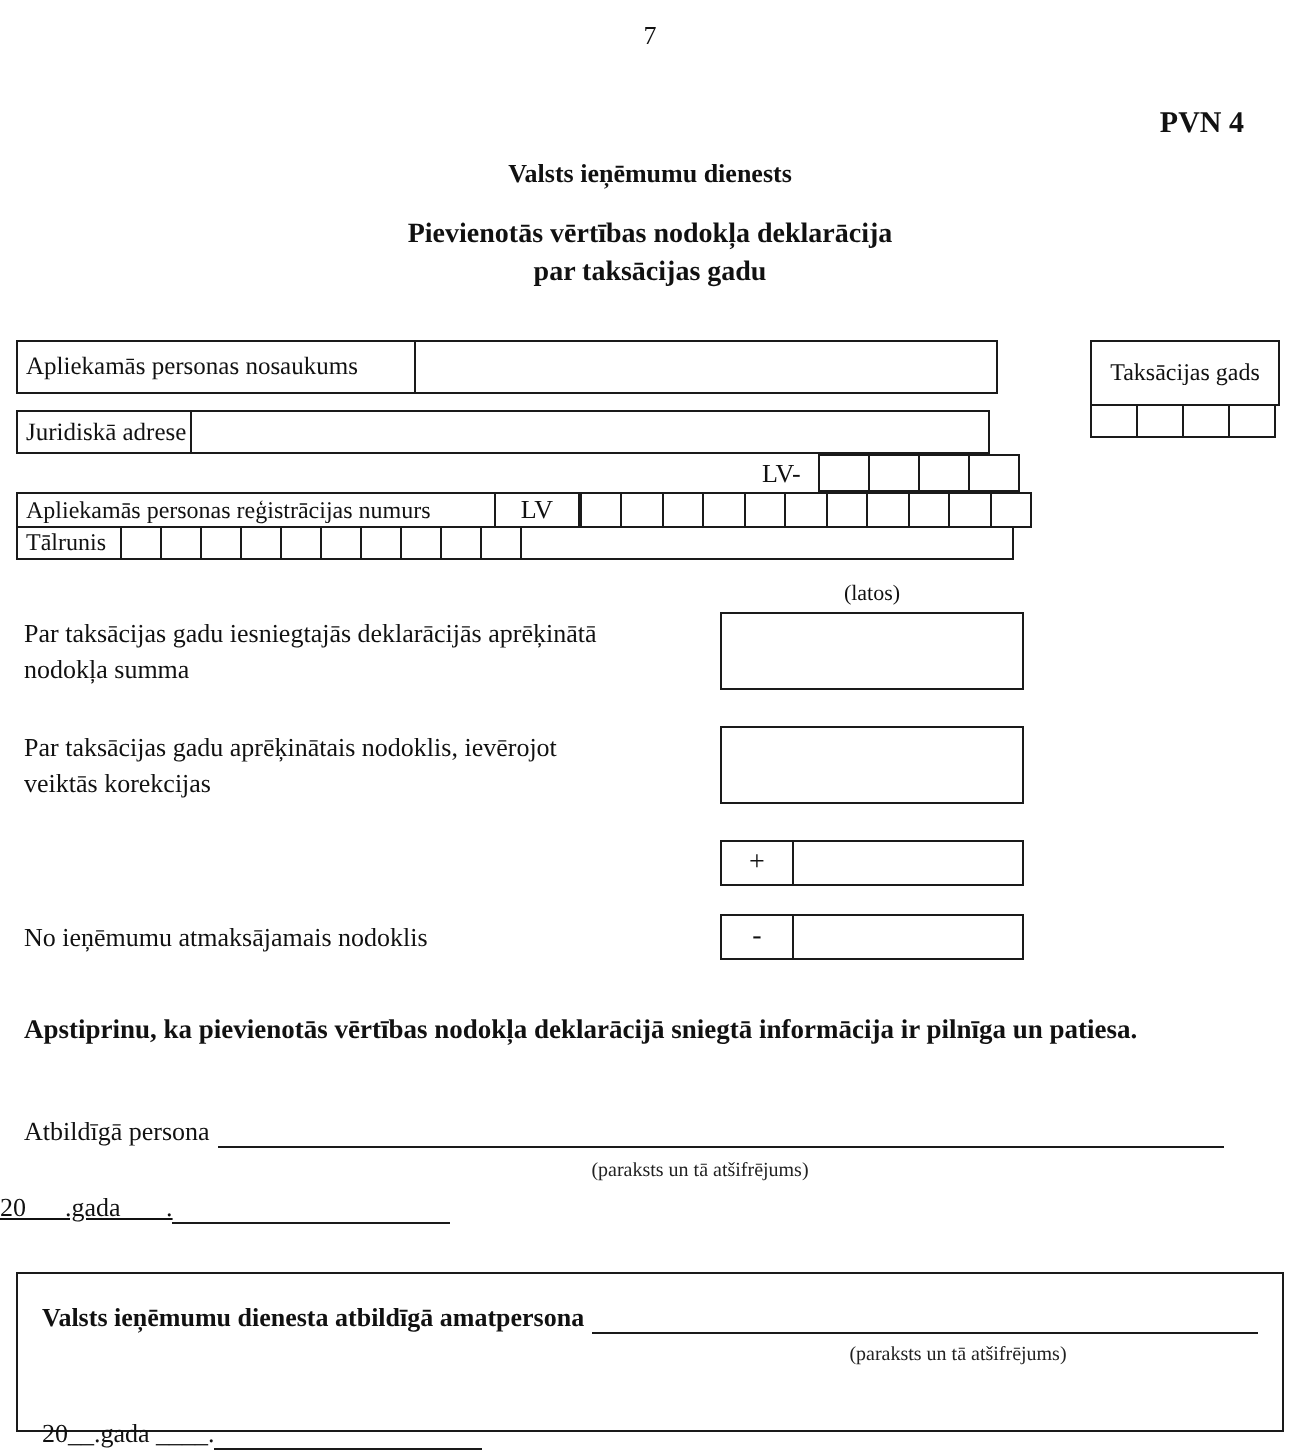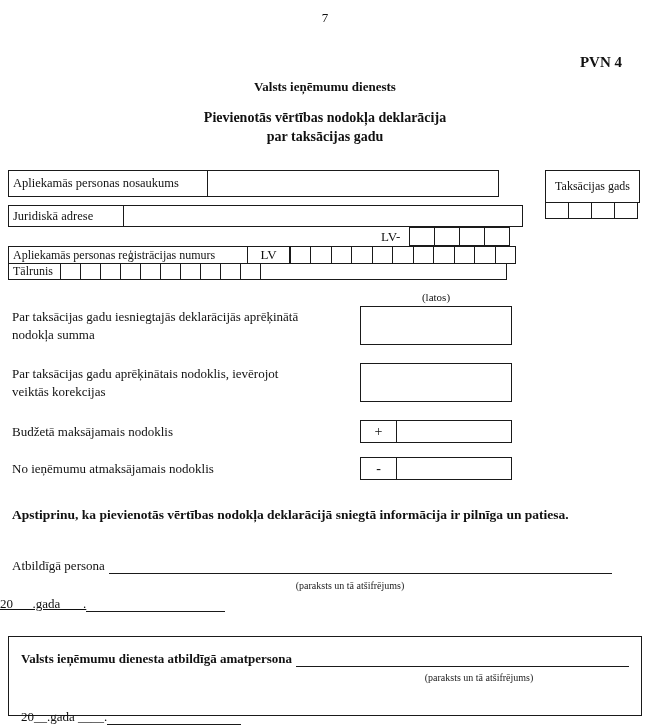--- a/index.html
+++ b/index.html
@@ -39,21 +39,21 @@
 
   <div class="abs cell" style="left:545px; top:170px; width:95px; height:33px; display:flex; align-items:center; justify-content:center; font-size:12px; line-height:1.25;">Taksācijas gads</div>
   <div class="abs row" style="left:545px; top:202px;">
     <div class="cell" style="width:24px; height:17px;"></div>
     <div class="cell" style="width:24px; height:17px;"></div>
     <div class="cell" style="width:24px; height:17px;"></div>
     <div class="cell" style="width:24px; height:17px;"></div>
   </div>
 
   <div class="abs row" style="left:8px; top:205px;">
-    <div class="cell labelcell" style="width:116px; height:22px;">Juridiskā adrese</div>
+    <div class="cell labelcell" style="width:88px; height:22px;">Juridiskā adrese</div>
     <div class="cell" style="width:400px; height:22px;"></div>
   </div>
 
   <div class="abs" style="left:381px; top:229px; font-size:13px;">LV-</div>
   <div class="abs row" style="left:409px; top:227px;">
     <div class="cell" style="width:26px; height:19px;"></div>
     <div class="cell" style="width:26px; height:19px;"></div>
     <div class="cell" style="width:26px; height:19px;"></div>
     <div class="cell" style="width:26px; height:19px;"></div>
   </div>
@@ -92,21 +92,20 @@
   </div>
 
   <div class="abs" style="left:360px; top:291px; width:152px; text-align:center; font-size:11px;">(latos)</div>
 
   <div class="abs" style="left:12px; top:308px; width:305px; font-size:13px; line-height:18px;">Par taksācijas gadu iesniegtajās deklarācijās aprēķinātā nodokļa summa</div>
   <div class="abs cell" style="left:360px; top:306px; width:152px; height:39px;"></div>
 
   <div class="abs" style="left:12px; top:365px; width:305px; font-size:13px; line-height:18px;">Par taksācijas gadu aprēķinātais nodoklis, ievērojot veiktās korekcijas</div>
   <div class="abs cell" style="left:360px; top:363px; width:152px; height:39px;"></div>
 
-  <div class="abs" style="left:12px; top:424px; font-size:13px;">Budžetā maksājamais nodoklis</div>
   <div class="abs row" style="left:360px; top:420px;">
     <div class="cell signcell" style="width:37px; height:23px;">+</div>
     <div class="cell" style="width:116px; height:23px;"></div>
   </div>
 
   <div class="abs" style="left:12px; top:461px; font-size:13px;">No ieņēmumu atmaksājamais nodoklis</div>
   <div class="abs row" style="left:360px; top:457px;">
     <div class="cell signcell" style="width:37px; height:23px;">-</div>
     <div class="cell" style="width:116px; height:23px;"></div>
   </div>

